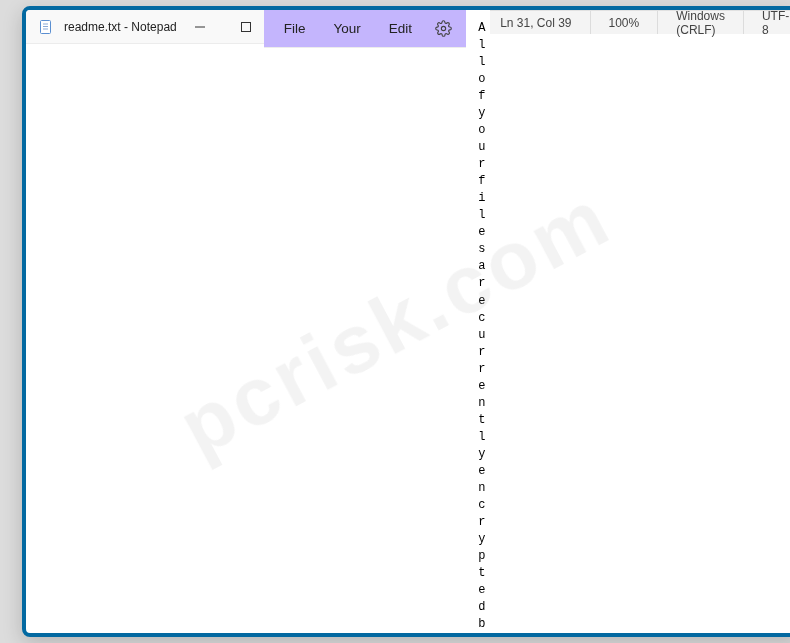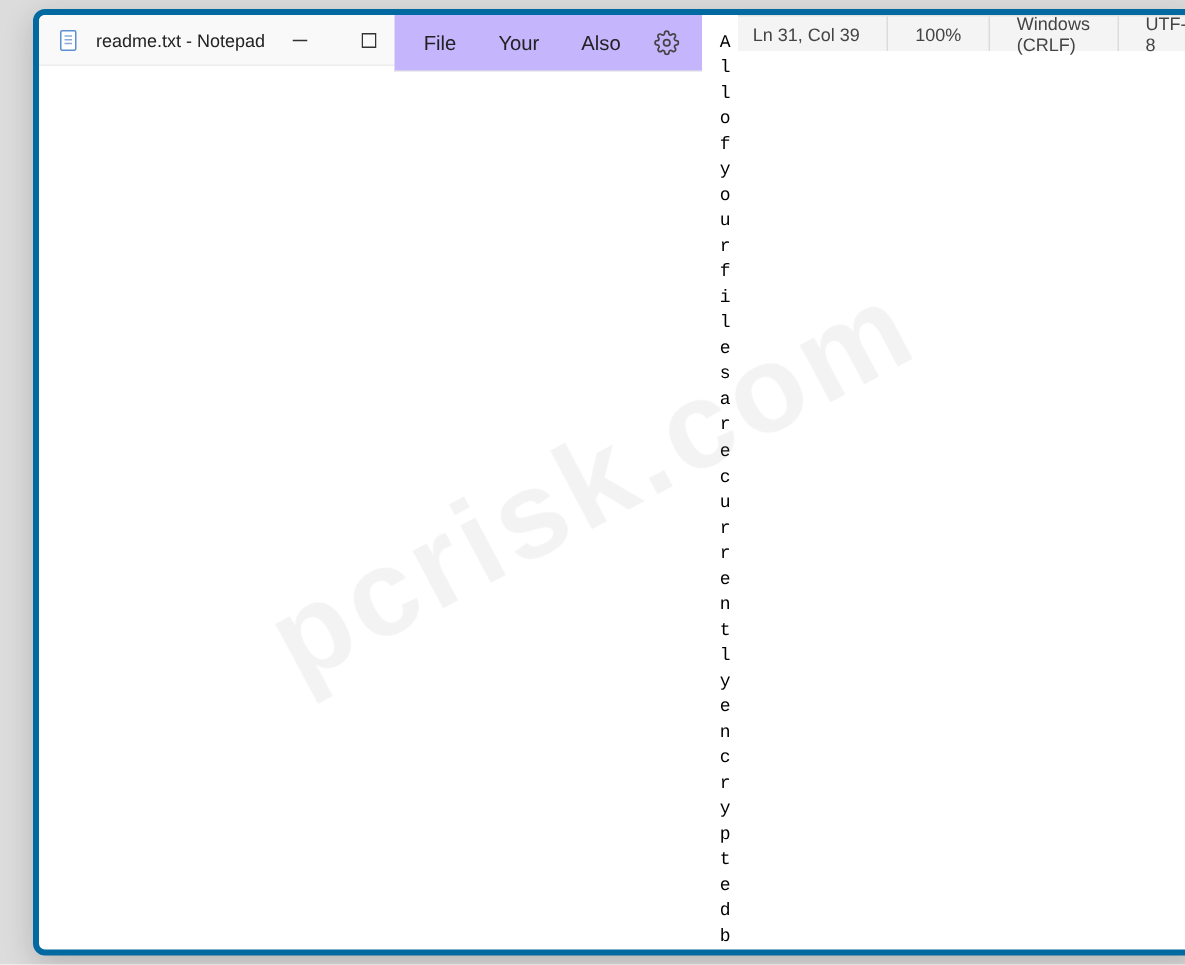--- a/index.html
+++ b/index.html
@@ -147,21 +147,21 @@
             <line x1="0" y1="0" x2="10" y2="10" stroke="currentColor" stroke-width="1"></line>
             <line x1="10" y1="0" x2="0" y2="10" stroke="currentColor" stroke-width="1"></line>
           </svg>
       </div>
     </div>
   </div>
 
   <div class="menubar">
     <div class="menu-item">File</div>
     <div class="menu-item">Your</div>
-    <div class="menu-item">Also</div>
+    <div class="menu-item">Edit</div>
     <div class="menu-spacer"></div>
     <div class="gear">
       <svg width="17" height="17" viewBox="0 0 24 24" fill="none" stroke="currentColor" stroke-width="1.6">
         <circle cx="12" cy="12" r="3"></circle>
         <path d="M19.4 15a1.65 1.65 0 0 0 .33 1.82l.06.06a2 2 0 1 1-2.83 2.83l-.06-.06a1.65 1.65 0 0 0-1.82-.33 1.65 1.65 0 0 0-1 1.51V21a2 2 0 1 1-4 0v-.09a1.65 1.65 0 0 0-1-1.51 1.65 1.65 0 0 0-1.82.33l-.06.06a2 2 0 1 1-2.83-2.83l.06-.06a1.65 1.65 0 0 0 .33-1.82 1.65 1.65 0 0 0-1.51-1H3a2 2 0 1 1 0-4h.09a1.65 1.65 0 0 0 1.51-1 1.65 1.65 0 0 0-.33-1.82l-.06-.06a2 2 0 1 1 2.83-2.83l.06.06a1.65 1.65 0 0 0 1.82.33h0a1.65 1.65 0 0 0 1-1.51V3a2 2 0 1 1 4 0v.09a1.65 1.65 0 0 0 1 1.51h0a1.65 1.65 0 0 0 1.82-.33l.06-.06a2 2 0 1 1 2.83 2.83l-.06.06a1.65 1.65 0 0 0-.33 1.82v0a1.65 1.65 0 0 0 1.51 1H21a2 2 0 1 1 0 4h-.09a1.65 1.65 0 0 0-1.51 1z"></path>
       </svg>
     </div>
   </div>
 
   <div class="editor">All of your files are currently encrypted by BIDON strain. If you don't know who we are - just "Google it."

